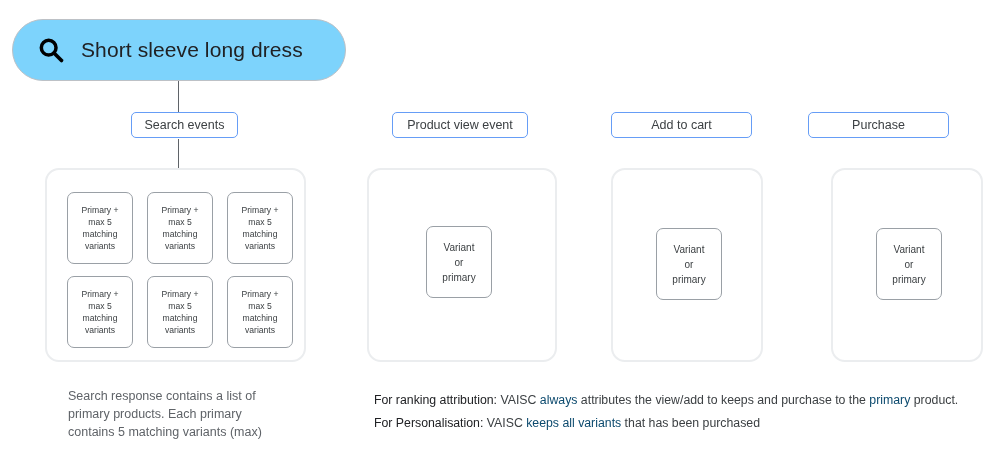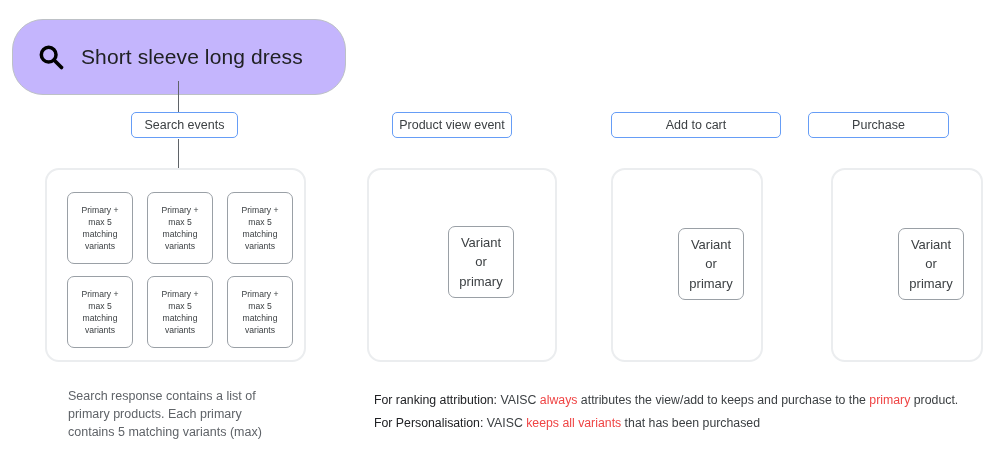--- a/index.html
+++ b/index.html
@@ -15,25 +15,25 @@
     color: #3c4043;
     overflow: hidden;
   }
 
   
   #search-pill {
     position: absolute;
     left: 12px;
     top: 19px;
     width: 334px;
-    height: 76px;
+    height: 62px;
     box-sizing: border-box;
     border: 1px solid #bdc1c6;
     border-radius: 31px;
-    background: #c4b5fd;
+    background: #7dd3fc;
     display: flex;
     align-items: center;
     padding-left: 24px;
   }
   #search-pill .mag {
     width: 28px;
     height: 28px;
     flex: 0 0 auto;
     display: block;
   }
@@ -88,23 +88,22 @@
     display: flex;
     align-items: center;
     justify-content: center;
     text-align: center;
     font-size: 8.6px;
     line-height: 1.42;
     color: #3c4043;
     white-space: pre-line;
   }
   .card.big {
-    font-size: 13px;
+    font-size: 10px;
     line-height: 1.5;
-    margin-left: 22px;
   }
 
   
   #left-caption {
     position: absolute;
     left: 68px;
     top: 388px;
     width: 250px;
     font-size: 12.5px;
     line-height: 1.42;
@@ -112,43 +111,43 @@
     white-space: pre-line;
   }
   .note-line {
     position: absolute;
     font-size: 12.3px;
     line-height: 1.4;
     color: #3c4043;
     white-space: nowrap;
   }
   .note-line .lead { font-weight: normal; color: #202124; }
-  .note-line .hl { color: #ef4444; }
+  .note-line .hl { color: #0c4a6e; }
 </style>
 </head>
 <body>
 
 <div id="search-pill">
   <svg class="mag" viewBox="0 0 24 24">
     <circle cx="10" cy="10" r="6.3" fill="none" stroke="#000000" stroke-width="3"></circle>
     <line x1="14.6" y1="14.6" x2="21" y2="21" stroke="#000000" stroke-width="3.2" stroke-linecap="round"></line>
   </svg>
   <span class="query">Short sleeve long dress</span>
 </div>
 
 <div class="connector" style="left:178px; top:81px; height:32px;"></div>
 <div class="connector" style="left:178px; top:139px; height:30px;"></div>
 
 <div class="stage-label" style="left:131px; top:112px; width:107px;">
   <span>Search events</span>
 </div>
-<div class="stage-label" style="left:392px; top:112px; width:120px;">
+<div class="stage-label" style="left:392px; top:112px; width:136px;">
   <span>Product view event</span>
 </div>
-<div class="stage-label" style="left:611px; top:112px; width:170px;">
+<div class="stage-label" style="left:611px; top:112px; width:141px;">
   <span>Add to cart</span>
 </div>
 <div class="stage-label" style="left:808px; top:112px; width:141px;">
   <span>Purchase</span>
 </div>
 
 <div class="stage-box" style="left:45px; top:168px; width:261px; height:194px;">
   <div class="card" style="left:20px; top:22px; width:66px; height:72px;">Primary +
 max 5
 matching

